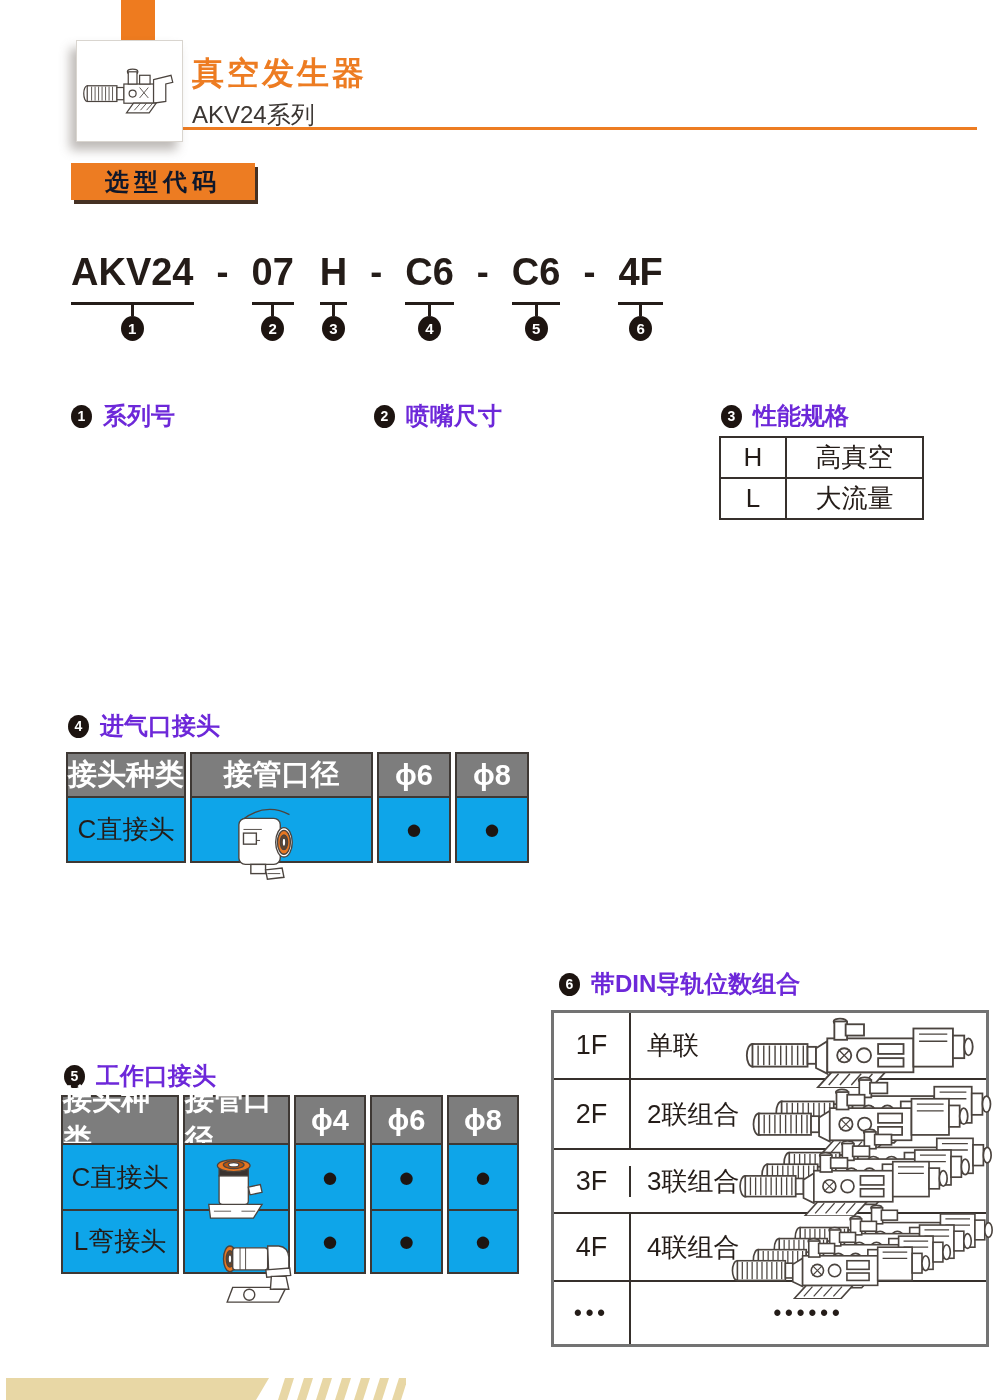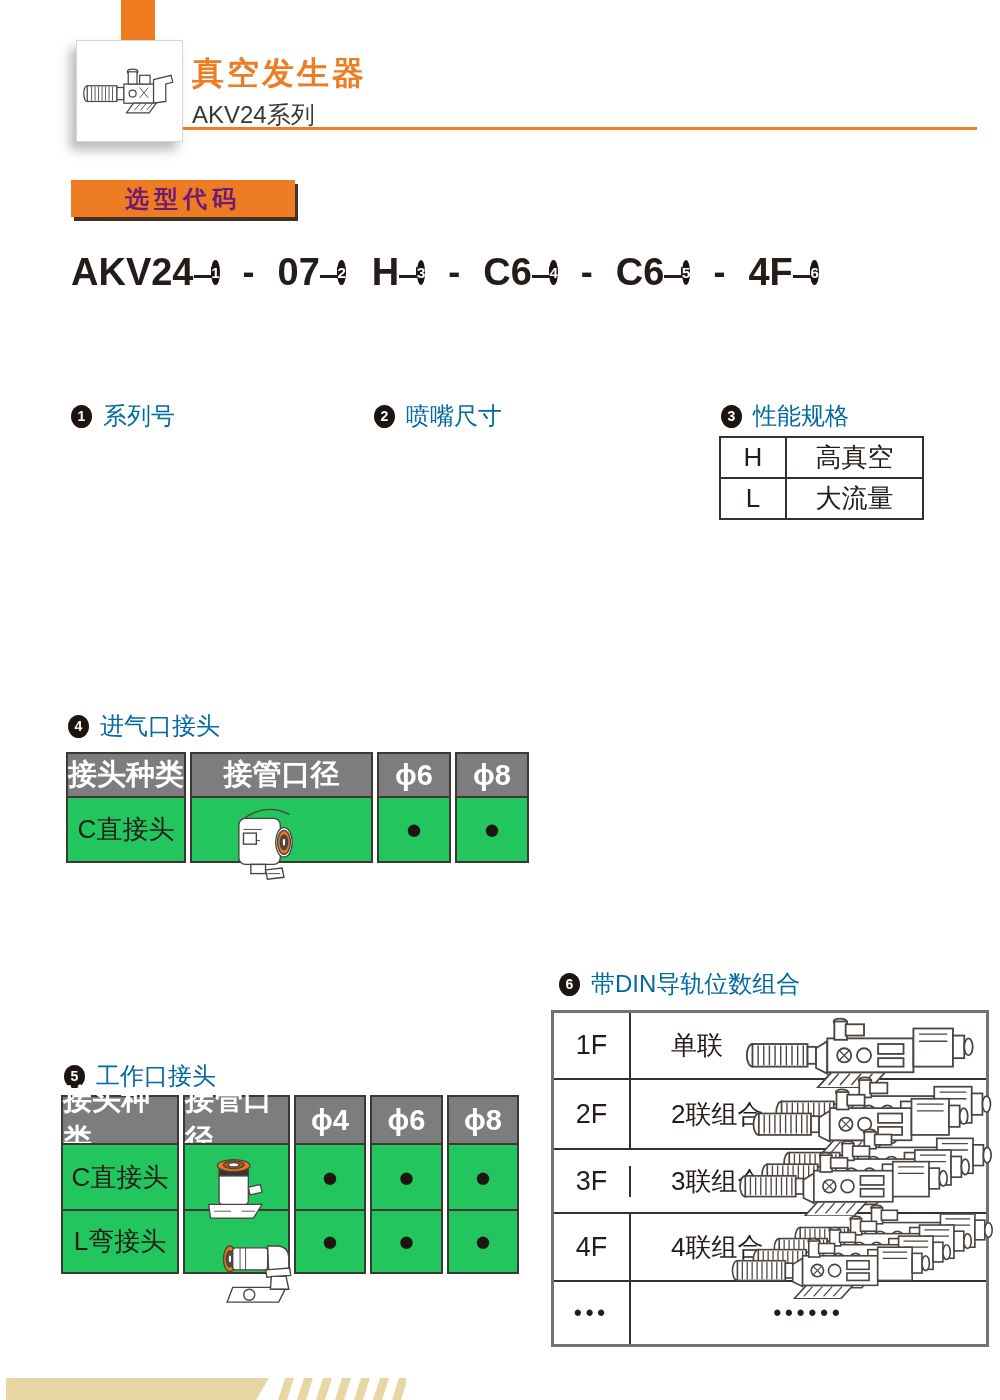--- a/index.html
+++ b/index.html
@@ -11,60 +11,60 @@
   .ribbon{position:absolute;left:115px;top:0;width:34px;height:42px;background:#EE7B1F;}
   .thumb-box{
     position:absolute;left:70px;top:40px;width:105px;height:100px;background:#fff;
     border:1px solid #d9d5cf;box-shadow:-6px 8px 10px rgba(110,102,95,.45);z-index:2;
     display:flex;align-items:center;justify-content:center;
   }
   .page-title{position:absolute;left:186px;top:52px;font-size:32px;font-weight:bold;color:#ED7C22;letter-spacing:3px;}
   .page-subtitle{position:absolute;left:186px;top:99px;font-size:24px;color:#3b3633;}
   .header-rule{position:absolute;left:176px;top:127px;width:795px;height:3px;background:#ED7C22;}
   .badge{
-    position:absolute;left:65px;top:180px;width:224px;height:37px;background:#ED7C22;
-    box-shadow:3px 4px 0 #453123;color:#701a75;font-size:24px;font-weight:bold;letter-spacing:5px;
+    position:absolute;left:65px;top:163px;width:184px;height:37px;background:#ED7C22;
+    box-shadow:3px 4px 0 #453123;color:#0f172a;font-size:24px;font-weight:bold;letter-spacing:5px;
     display:flex;align-items:center;justify-content:center;
   }
   
   .code-row{position:absolute;left:62px;top:250px;display:flex;column-gap:20px;align-items:flex-start;}
-  .code-part{display:flex;flex-direction:row;align-items:center;padding:0 3px;}
+  .code-part{display:flex;flex-direction:column;align-items:center;padding:0 3px;}
   .code-text{font-size:38px;font-weight:bold;line-height:44px;letter-spacing:0;white-space:nowrap;}
   .code-dash{font-size:36px;font-weight:bold;line-height:44px;}
   .code-line{height:3px;background:#241c18;width:100%;margin-top:8px;}
   .code-tick{width:3px;height:11px;background:#241c18;margin:0 auto;}
   .num-circle{
     width:23px;height:25px;border-radius:50%;background:#1d1410;color:#fff;
     font-size:15px;font-weight:bold;display:flex;align-items:center;justify-content:center;
   }
   
   .sec-title{position:absolute;display:flex;align-items:center;gap:11px;}
   .sec-title .num-circle{width:21px;height:23px;font-size:14px;}
-  .sec-label{font-size:24px;font-weight:normal;color:#0369a1;}
+  .sec-label{font-size:24px;font-weight:bold;color:#6d28d9;}
   
   .simple-tbl{position:absolute;border-collapse:collapse;}
   .simple-tbl td{border:2px solid #36302c;text-align:center;font-size:26px;color:#241c18;padding:0;}
   
   .gtable{position:absolute;}
   .grow{display:flex;column-gap:4px;}
   .gcell{
-    border:2px solid #3e3834;box-sizing:border-box;background:#22c55e;
+    border:2px solid #3e3834;box-sizing:border-box;background:#0ea5e9;
     display:flex;align-items:center;justify-content:center;position:relative;
   }
   .grow.head .gcell{background:#7d7d7d;color:#fff;font-weight:bold;font-size:29px;}
   .grow.body{margin-top:-2px;}
   .grow.body .gcell{font-size:26px;}
   .dot{font-size:29px;color:#1d1512;line-height:1;}
   .cell-art{position:absolute;pointer-events:none;z-index:3;}
   
   .dintable{position:absolute;left:545px;top:1010px;width:438px;border:3px solid #737373;box-sizing:border-box;background:#fff;}
   .din-row{display:flex;border-bottom:2px solid #36302c;position:relative;}
   .din-row:last-child{border-bottom:none;}
   .din-c1{width:77px;border-right:2px solid #36302c;display:flex;align-items:center;justify-content:center;font-size:27px;box-sizing:border-box;}
-  .din-c2{flex:1;display:flex;align-items:center;padding-left:40px;font-size:26px;box-sizing:border-box;}
+  .din-c2{flex:1;display:flex;align-items:center;padding-left:16px;font-size:26px;box-sizing:border-box;}
   .din-art{position:absolute;pointer-events:none;z-index:2;}
   .din-dots{letter-spacing:4px;font-size:22px;font-weight:bold;}
   
   .footer-art{position:absolute;left:0;top:1378px;}
   .hidden-defs{position:absolute;width:0;height:0;overflow:hidden;}
 </style>
 </head>
 <body>
 
 <svg class="hidden-defs" aria-hidden="true">

